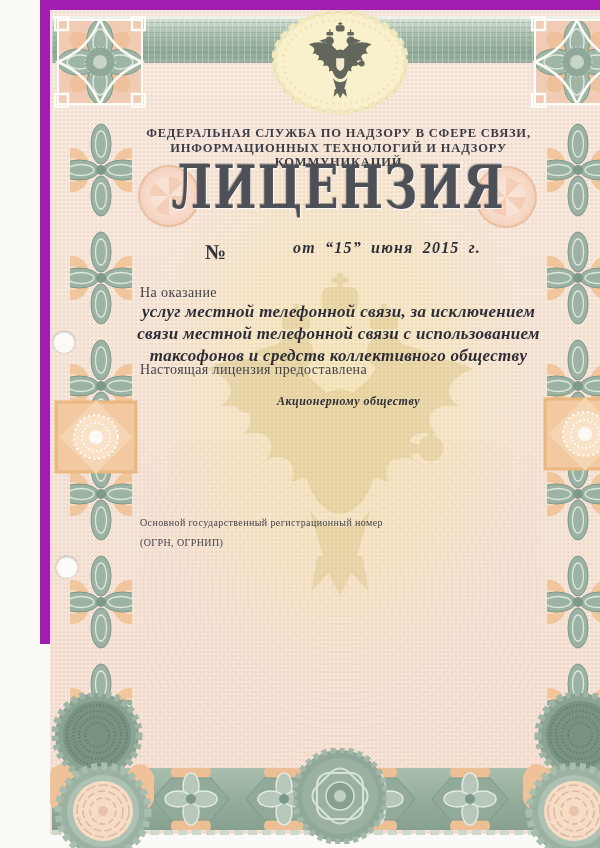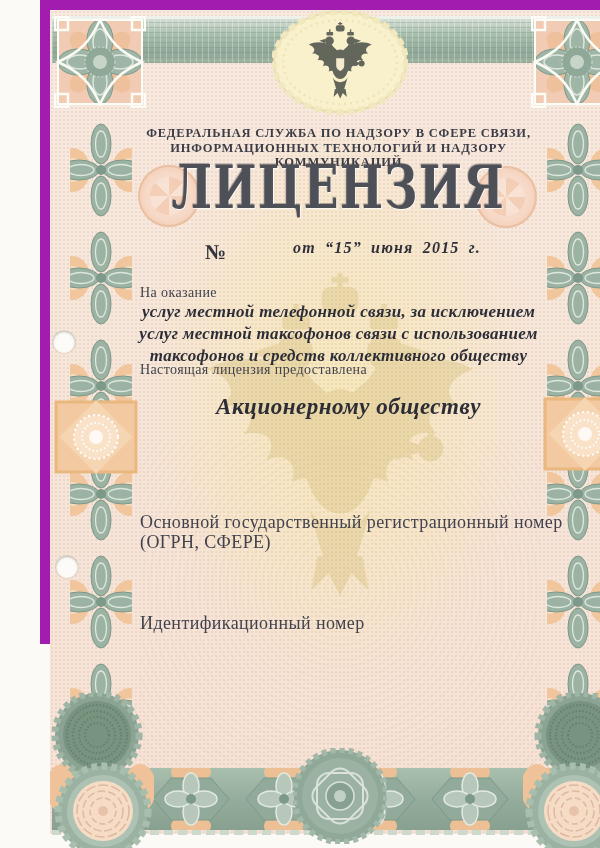--- a/index.html
+++ b/index.html
@@ -77,22 +77,22 @@
        text-shadow:1px 1px 0 rgba(255,255,255,.75),-1px -1px 1px rgba(55,55,65,.40);}
   .numsign{position:absolute;left:155px;top:230px;font-weight:bold;font-size:21px;color:#33343e;}
   .date{position:absolute;left:243px;top:229px;font-weight:bold;font-style:italic;font-size:16px;
        letter-spacing:1.2px;word-spacing:4px;color:#2e2f39;}
   .label{position:absolute;left:90px;font-size:14px;letter-spacing:.4px;color:#41424d;}
   .purpose{top:275px;}
   .granted{top:352px;}
   .service{position:absolute;left:70px;right:70px;top:291px;text-align:center;
        font-weight:bold;font-style:italic;font-size:17px;line-height:22px;letter-spacing:.3px;color:#2c2d37;}
   .licensee{position:absolute;left:100px;right:80px;top:384px;text-align:center;
-       font-weight:bold;font-style:italic;font-size:23px;letter-spacing:.5px;color:#2c2d37;}
-  .block{position:absolute;left:90px;font-size:18px;line-height:19.5px;letter-spacing:.4px;color:#41424d;}
+       font-weight:bold;font-style:italic;font-size:12px;letter-spacing:.5px;color:#2c2d37;}
+  .block{position:absolute;left:90px;font-size:10px;line-height:19.5px;letter-spacing:.4px;color:#41424d;}
   .ogrn{top:503px;}
   .inn{top:604px;}
 </style>
 </head>
 <body>
 
 <svg width="0" height="0" style="position:absolute" aria-hidden="true">
 <defs>
   <g id="eagle">
     <g id="eagle-half">
@@ -309,34 +309,33 @@
 
       <div class="title">ЛИЦЕНЗИЯ</div>
 
       <span class="numsign">№</span>
       <span class="date">от “15” июня 2015 г.</span>
 
       <div class="label purpose">На оказание</div>
 
       <div class="service">
         <div>услуг местной телефонной связи, за исключением</div>
-        <div>услуг местной таксофонов связи с использованием</div>
+        <div>связи местной телефонной связи с использованием</div>
         <div>таксофонов и средств коллективного обществу</div>
       </div>
 
       <div class="label granted">Настоящая лицензия предоставлена</div>
 
       <div class="licensee">Акционерному обществу</div>
 
       <div class="block ogrn">
         <div>Основной государственный регистрационный номер</div>
-        <div>(ОГРН, СФЕРЕ)</div>
+        <div>(ОГРН, ОГРНИП)</div>
       </div>
 
       <div class="block inn">
-        <div>Идентификационный номер</div>
       </div>
     </div>
 
     <div class="hole hole1"></div>
     <div class="hole hole2"></div>
   </div>
 </div>
 
 </body></html>

